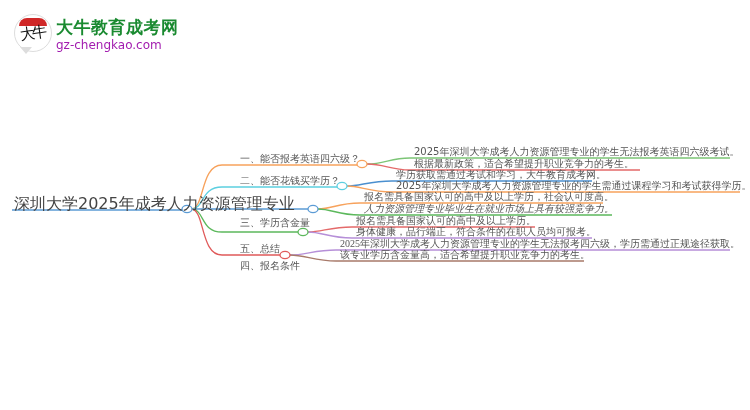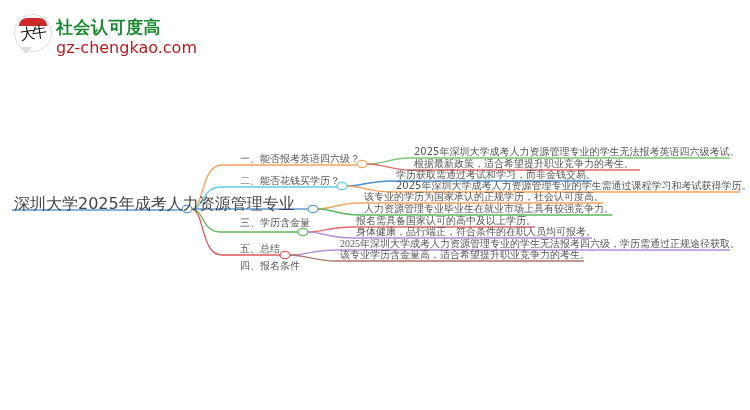--- a/index.html
+++ b/index.html
@@ -3,35 +3,35 @@
 <meta charset="utf-8">
 <style>
   html,body{margin:0;padding:0;background:#ffffff;}
   body{width:750px;height:410px;position:relative;overflow:hidden;font-family:"DejaVu Sans","Liberation Sans",sans-serif;}
   .logo{position:absolute;left:14px;top:14px;width:190px;height:42px;}
   .logo-badge{position:absolute;left:0;top:0;width:36px;height:36px;border-radius:50%;background:#fff;border:1px solid #ddd;overflow:hidden;}
   .logo-badge .red{position:absolute;left:4px;top:3px;width:28px;height:8px;border-radius:14px 14px 0 0;background:#d02828;}
   .logo-badge .glyph{position:absolute;left:5px;top:9px;font-size:15px;font-family:"DejaVu Serif",serif;color:#111;letter-spacing:-3px;transform:rotate(-8deg);}
   .logo-tail{position:absolute;left:6px;top:33px;width:0;height:0;border-left:6px solid transparent;border-right:6px solid transparent;border-top:7px solid #ddd;}
   .logo-title{position:absolute;left:42px;top:2px;font-size:17px;font-weight:bold;color:#1a8a30;letter-spacing:0.5px;white-space:nowrap;}
-  .logo-url{position:absolute;left:42px;top:24px;font-size:16px;color:#b91c1c;white-space:nowrap;}
+  .logo-url{position:absolute;left:42px;top:24px;font-size:12px;color:#a21caf;white-space:nowrap;}
   svg.map{position:absolute;left:0;top:0;}
   .t{position:absolute;font-size:10px;color:#555;white-space:nowrap;line-height:11px;}
   .root{font-size:16px;color:#444;}
 </style>
 </head>
 <body>
 
 <div class="logo">
   <div class="logo-badge">
     <div class="red"></div>
     <div class="glyph">大牛</div>
   </div>
   <div class="logo-tail"></div>
-  <div class="logo-title">社会认可度高</div>
+  <div class="logo-title">大牛教育成考网</div>
   <div class="logo-url">gz-chengkao.com</div>
 </div>
 
 <svg class="map" width="750" height="410">
 
   <line x1="12" y1="210" x2="183" y2="210" stroke="#5b9bd5" stroke-width="1.3"></line>
 
   <path d="M191 209 C205 209,200 165,222 165 L357 165" fill="none" stroke="#f7a25c" stroke-width="1.3"></path>
   <path d="M191 209 C205 209,200 187,222 187 L337 187" fill="none" stroke="#5ccfe0" stroke-width="1.3"></path>
   <path d="M191 209 L308 209" fill="none" stroke="#5b9bd5" stroke-width="1.3"></path>
@@ -64,20 +64,20 @@
 <div class="t root" style="left:14px;top:198px;">深圳大学2025年成考人力资源管理专业</div>
 
 <div class="t" style="left:240px;top:153px;">一、能否报考英语四六级？</div>
 <div class="t" style="left:240px;top:175px;">二、能否花钱买学历？</div>
 <div class="t" style="left:240px;top:197px;margin-top:20px;">三、学历含金量</div>
 <div class="t" style="left:240px;top:220px;margin-top:40px;">四、报名条件</div>
 <div class="t" style="left:240px;top:243px;">五、总结</div>
 
 <div class="t" style="left:414px;top:146px;">2025年深圳大学成考人力资源管理专业的学生无法报考英语四六级考试。</div>
 <div class="t" style="left:414px;top:158px;">根据最新政策，适合希望提升职业竞争力的考生。</div>
-<div class="t" style="left:396px;top:169px;">学历获取需通过考试和学习，而非金钱交易。</div>
+<div class="t" style="left:396px;top:169px;">学历获取需通过考试和学习，大牛教育成考网。</div>
 <div class="t" style="left:396px;top:180px;">2025年深圳大学成考人力资源管理专业的学生需通过课程学习和考试获得学历。</div>
-<div class="t" style="left:364px;top:191px;">该专业的学历为国家承认的正规学历，社会认可度高。</div>
-<div class="t" style="left:364px;top:203px;">人力资源管理专业毕业生在就业市场上具有较强竞争力。</div>
+<div class="t" style="left:364px;top:191px;">报名需具备国家认可的高中及以上学历，社会认可度高。</div>
+<div class="t" style="left:364px;top:203px;font-style:italic;">人力资源管理专业毕业生在就业市场上具有较强竞争力。</div>
 <div class="t" style="left:356px;top:215px;">报名需具备国家认可的高中及以上学历。</div>
 <div class="t" style="left:356px;top:226px;">身体健康，品行端正，符合条件的在职人员均可报考。</div>
 <div class="t" style="left:340px;top:238px;font-family:Liberation Serif, serif;">2025年深圳大学成考人力资源管理专业的学生无法报考四六级，学历需通过正规途径获取。</div>
 <div class="t" style="left:340px;top:249px;">该专业学历含金量高，适合希望提升职业竞争力的考生。</div>
 
 </body></html>

